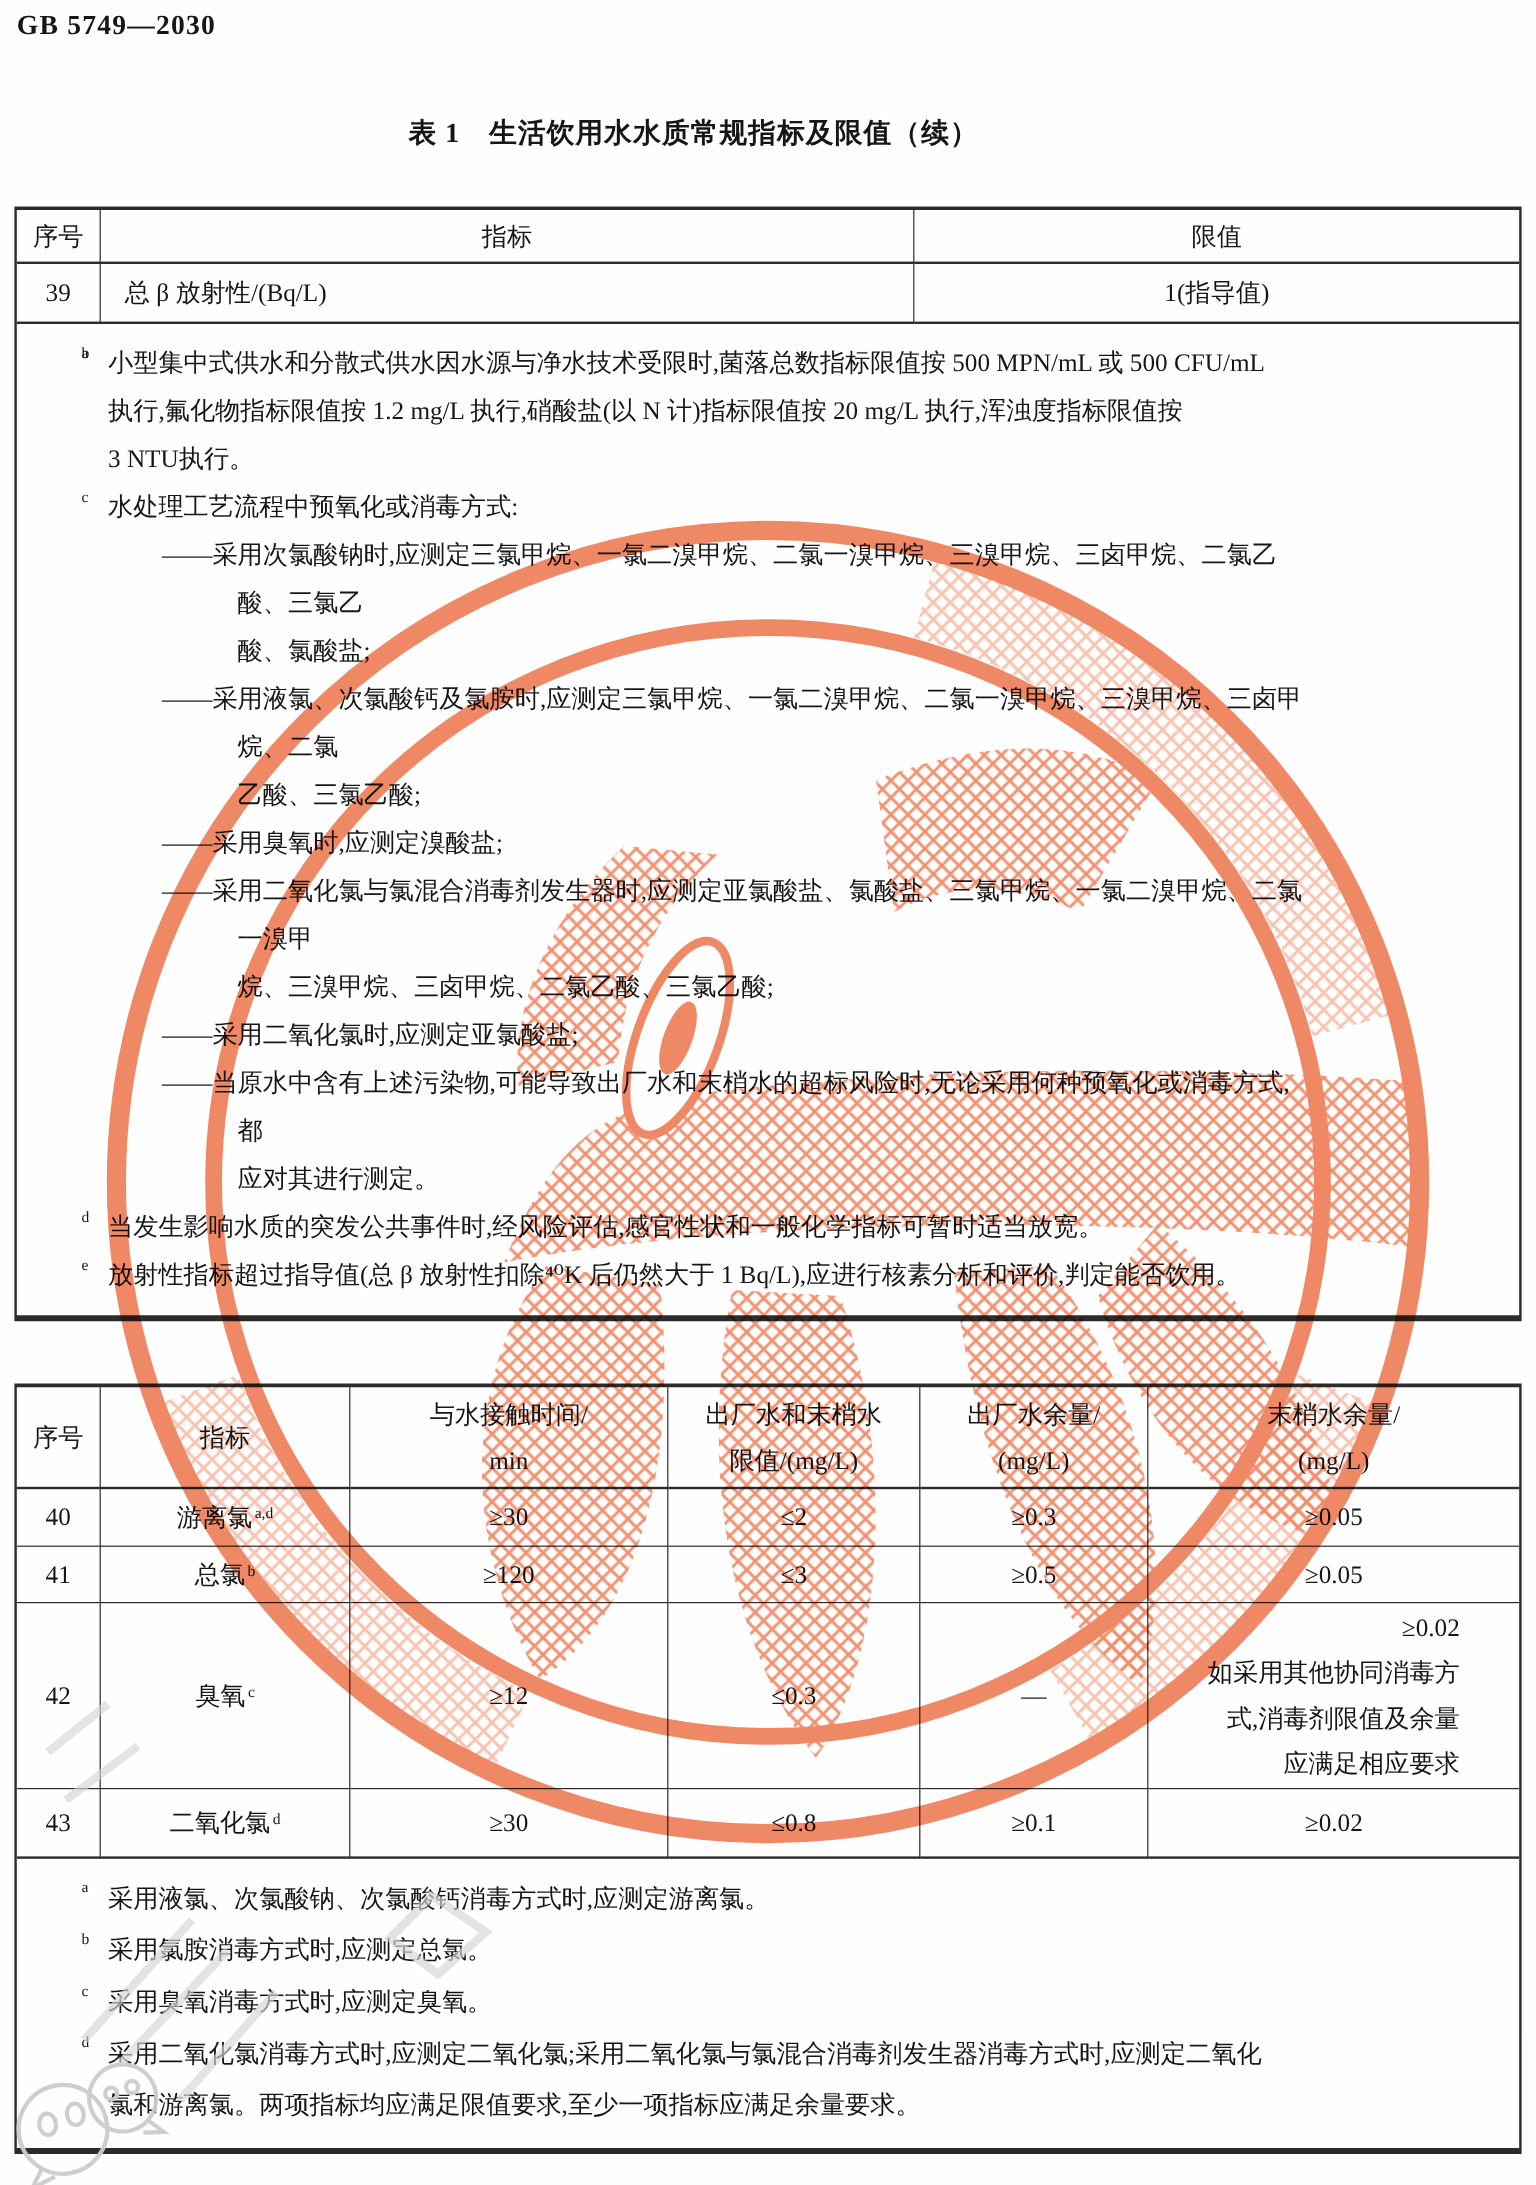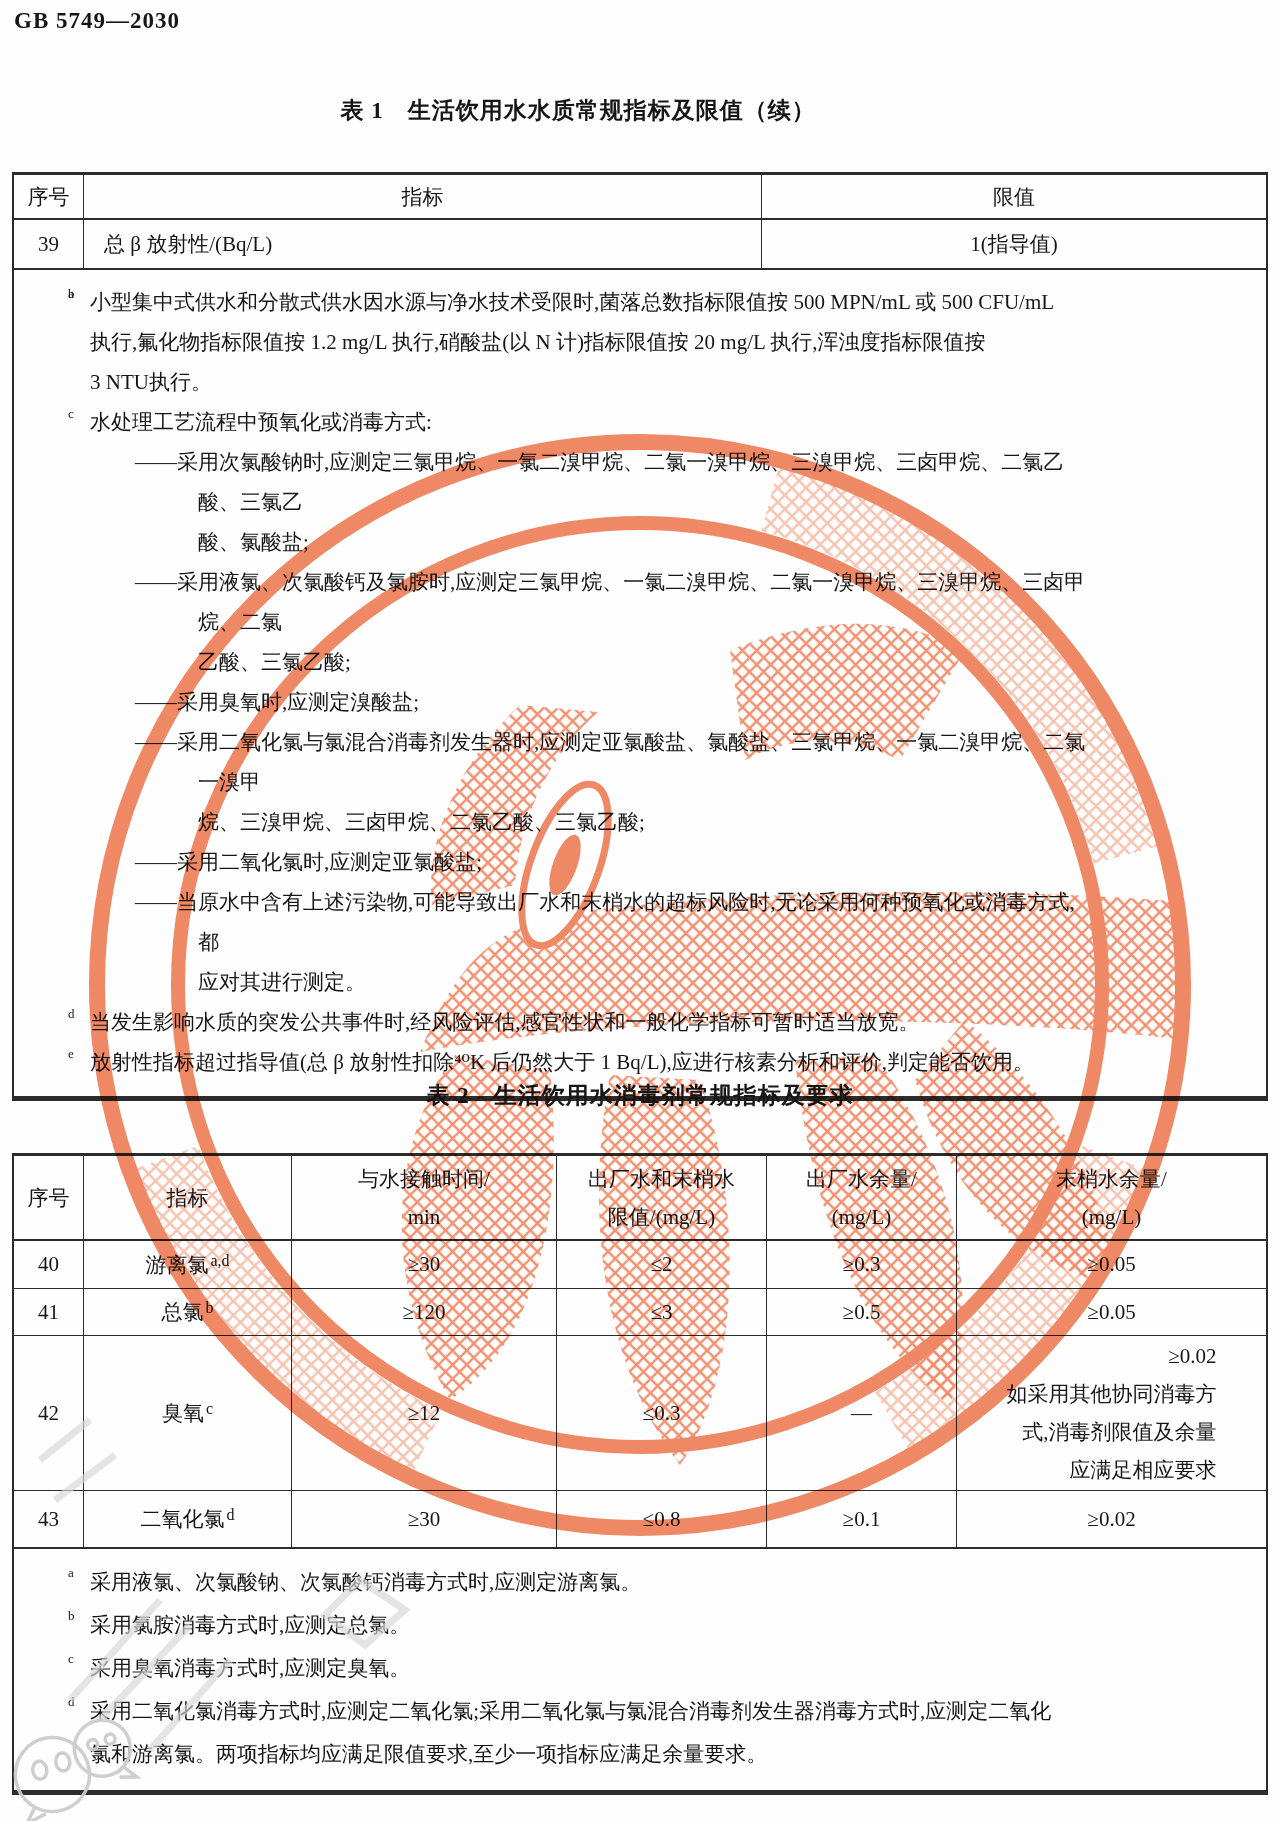--- a/index.html
+++ b/index.html
@@ -37,21 +37,21 @@
   .hl { line-height:38px; display:block; }
 
   .t2r1 .cell { height:48px; }
   .t2r2 .cell { height:47px; }
   .t2r3 .cell { height:155px; }
   .t2r4 .cell { height:58px; border-bottom-width:2.5px; }
 
   .preline { white-space:pre-line; }
   .t2r3 .preline { line-height:38px; }
 
-  sup.isup { font-size:16px; line-height:1; margin-left:2px; transform:translateY(-4px); }
+  sup.isup { font-size:13px; line-height:1; margin-left:2px; transform:translateY(-4px); }
 
   .notes { padding:12px 175px 14px 50px; font-size:21px; }
   #table1 .notes { line-height:40px; }
   #table2 .notes { line-height:43px; }
   .note { position:relative; padding-left:26px; }
   .note .m { position:absolute; left:4px; top:5px; font-size:13px; line-height:1; }
   .note .nt { white-space:pre-line; }
   .item { margin-left:71px; padding-left:63px; text-indent:-63px; white-space:pre-line; }
 
   svg.stamp { position:absolute; left:0; top:0; z-index:6; pointer-events:none; mix-blend-mode:multiply; }
@@ -101,21 +101,20 @@
 应对其进行测定。</div>
       <div class="note">
         <span class="m">d</span><span class="nt">当发生影响水质的突发公共事件时,经风险评估,感官性状和一般化学指标可暂时适当放宽。</span>
       </div>
       <div class="note">
         <span class="m">e</span><span class="nt">放射性指标超过指导值(总 β 放射性扣除⁴⁰K 后仍然大于 1 Bq/L),应进行核素分析和评价,判定能否饮用。</span>
       </div>
     </div>
   </div>
 
-  <div class="tbl-title" id="t2-title">表 2　生活饮用水消毒剂常规指标及要求</div>
 
   <div class="tbl" id="table2">
     <div class="grow hrow2">
       <div class="cell">
         <span class="hl">序号</span>
           <span class="hl"></span>
       </div>
       <div class="cell">
         <span class="hl">指标</span>
           <span class="hl"></span>

